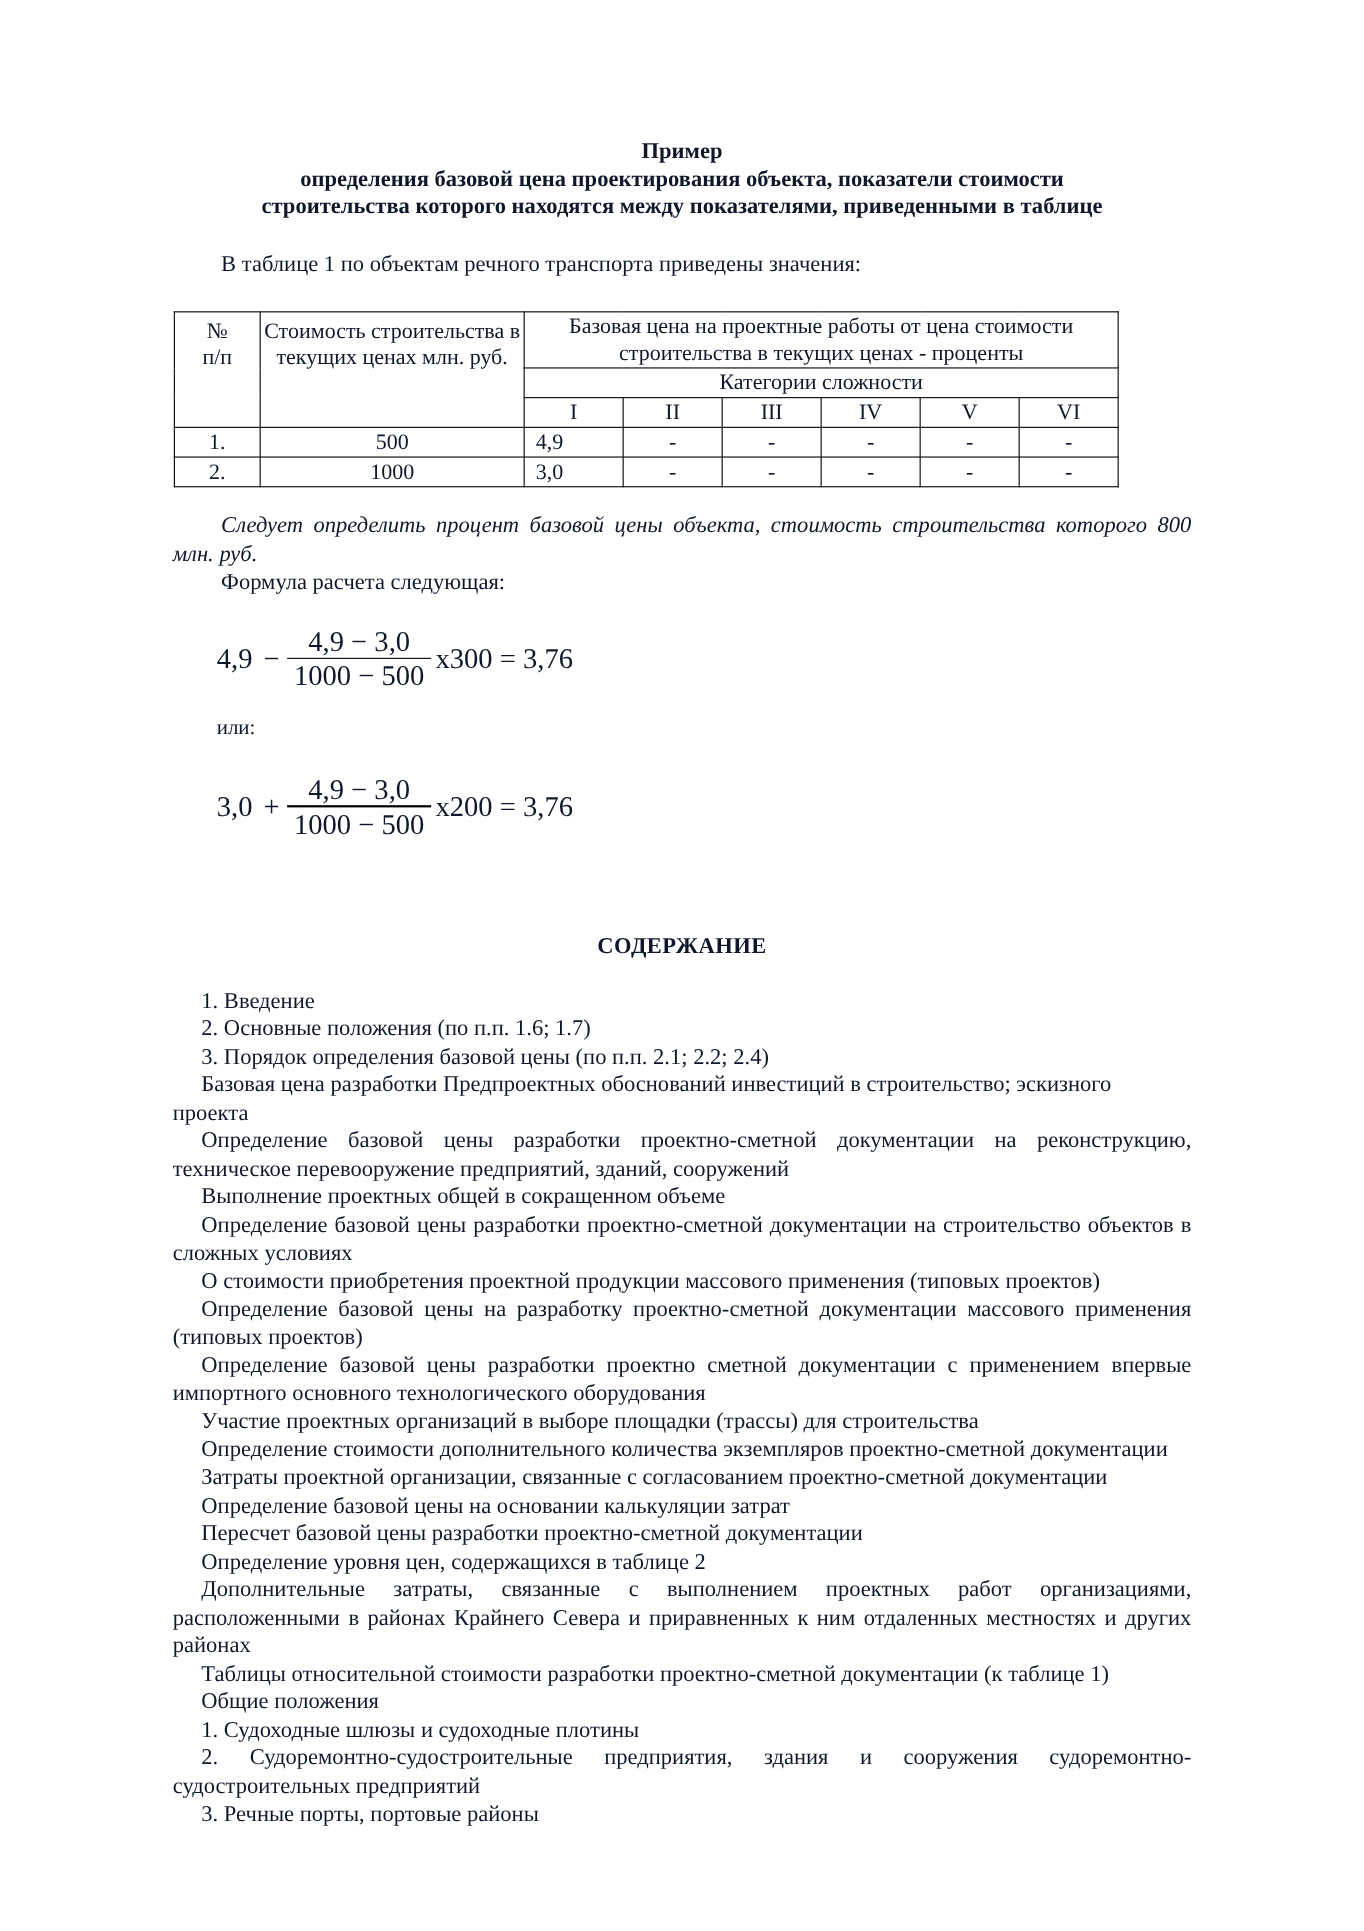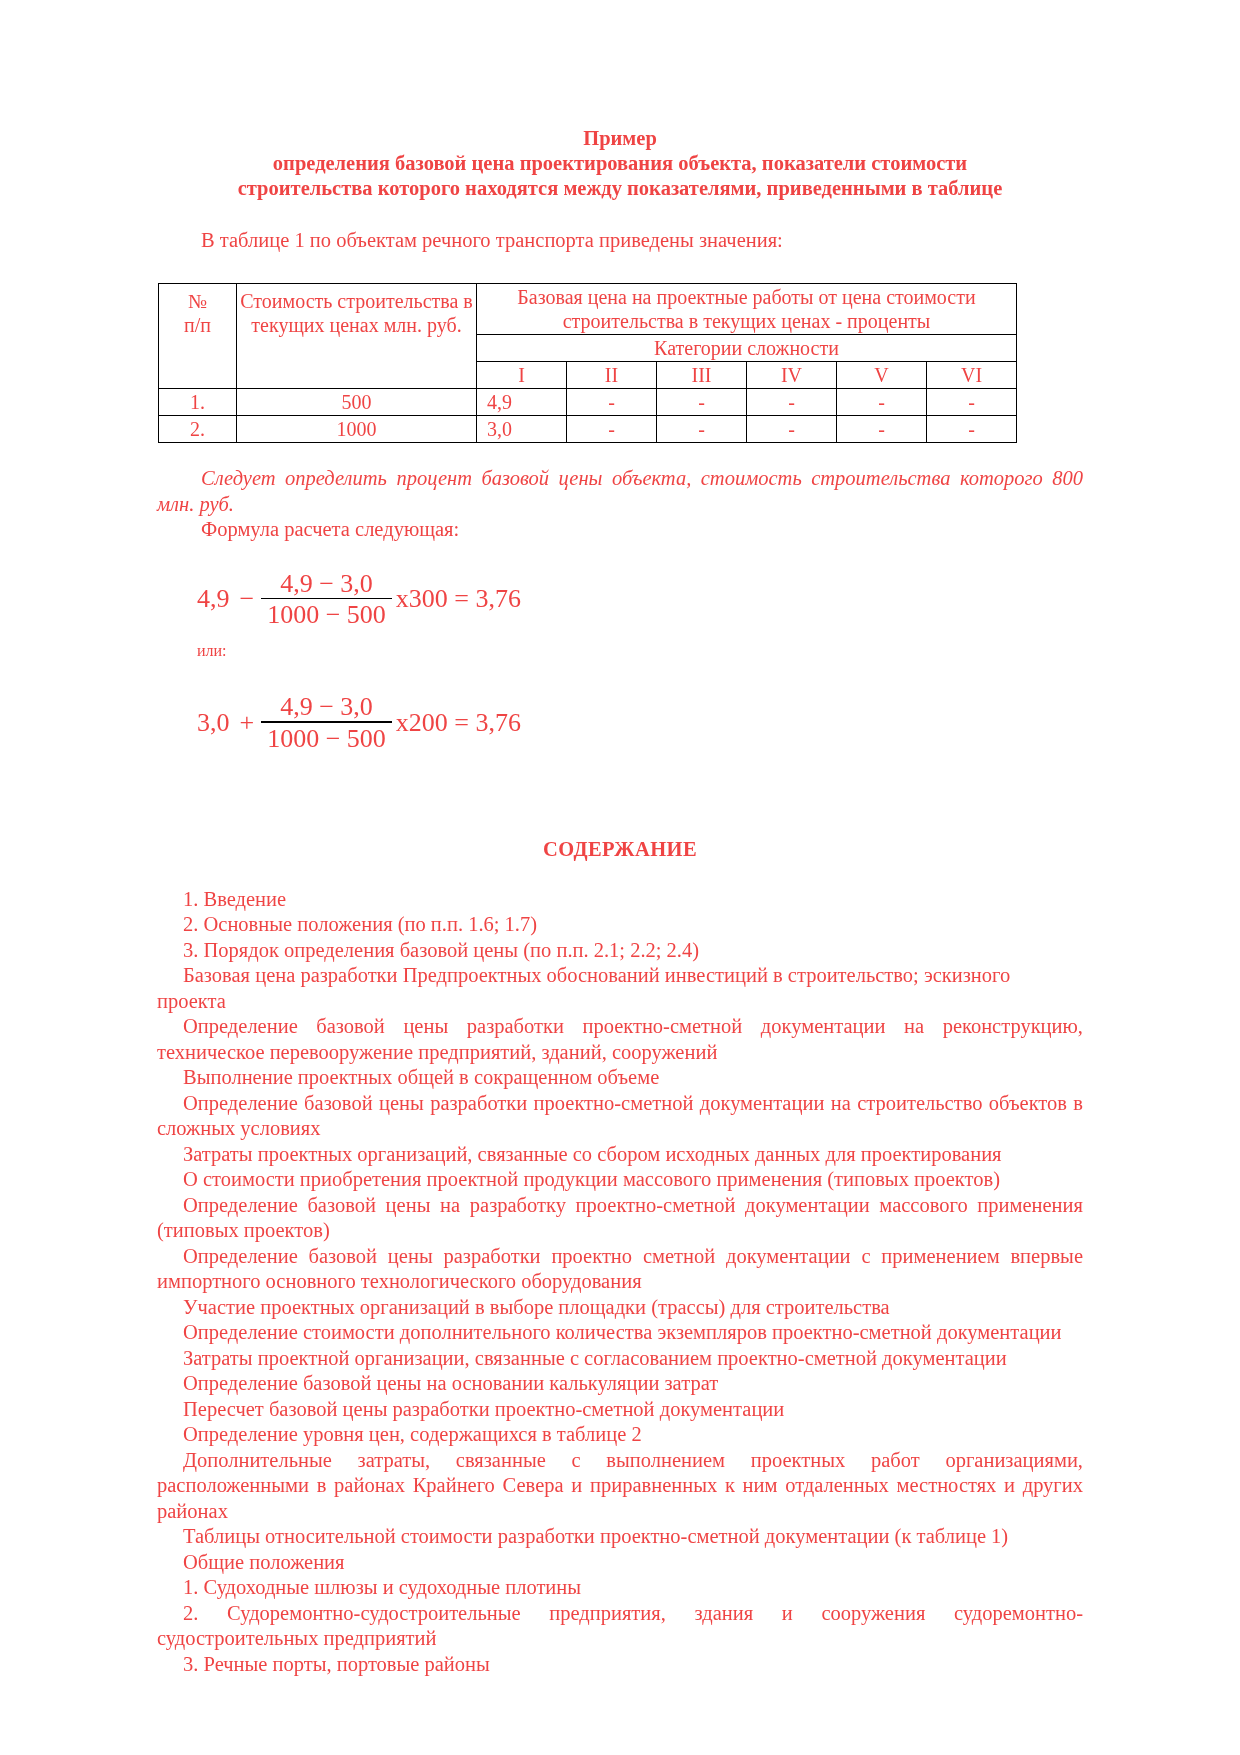--- a/index.html
+++ b/index.html
@@ -7,21 +7,21 @@
     padding: 0;
     background: #ffffff;
   }
   .page {
     position: relative;
     width: 1240px;
     height: 1755px;
     background: #ffffff;
     margin: 0 auto;
     font-family: "Liberation Serif", "DejaVu Serif", serif;
-    color: #ef4444;
+    color: #0f172a;
     box-sizing: border-box;
     overflow: hidden;
   }
   .content {
     position: absolute;
     left: 157px;
     top: 126px;
     width: 926px;
   }
 
@@ -107,23 +107,23 @@
     width: 100%;
     height: 1.6px;
     background: #000;
   }
   .frac .den {
     padding: 2px 6px 0 6px;
     white-space: nowrap;
   }
   .formula .tail { padding-left: 2px; white-space: nowrap; }
   .or-line {
-    margin-top: 9px;
+    margin-top: 20px;
     padding-left: 40px;
-    font-size: 16px;
+    font-size: 19px;
     line-height: 25px;
   }
 
   
   .toc-heading {
     margin-top: 86px;
     text-align: center;
     font-weight: bold;
     font-size: 20.5px;
     letter-spacing: 0.4px;
@@ -251,21 +251,20 @@
     <div class="toc-heading">СОДЕРЖАНИЕ</div>
 
     <div class="toc">
       <p class="nojust">1. Введение</p>
       <p class="nojust">2. Основные положения (по п.п. 1.6; 1.7)</p>
       <p class="nojust">3. Порядок определения базовой цены  (по п.п. 2.1; 2.2; 2.4)</p>
       <p class="nojust">Базовая цена разработки Предпроектных обоснований инвестиций в строительство; эскизного проекта</p>
       <p class="just-full">Определение базовой цены разработки проектно-сметной документации на реконструкцию, техническое перевооружение предприятий, зданий, сооружений</p>
       <p class="nojust">Выполнение проектных общей в сокращенном объеме</p>
       <p class="just-full">Определение базовой цены разработки проектно-сметной документации на строительство объектов в сложных условиях</p>
-      <p class="nojust">Затраты проектных организаций, связанные со сбором исходных данных для проектирования</p>
       <p class="nojust">О стоимости приобретения проектной продукции массового применения (типовых проектов)</p>
       <p class="just-full">Определение базовой цены на разработку проектно-сметной документации массового применения (типовых проектов)</p>
       <p class="just-full">Определение базовой цены разработки проектно сметной документации с применением впервые импортного основного технологического оборудования</p>
       <p class="nojust">Участие проектных организаций в выборе площадки (трассы) для строительства</p>
       <p class="just-full">Определение стоимости дополнительного количества экземпляров проектно-сметной документации</p>
       <p class="nojust">Затраты проектной организации, связанные с согласованием проектно-сметной документации</p>
       <p class="nojust">Определение базовой цены на основании калькуляции затрат</p>
       <p class="nojust">Пересчет базовой цены разработки проектно-сметной документации</p>
       <p class="nojust">Определение уровня цен, содержащихся в таблице 2</p>
       <p class="just-full">Дополнительные затраты, связанные с выполнением проектных работ организациями, расположенными в районах Крайнего Севера и приравненных к ним отдаленных местностях и других районах</p>

